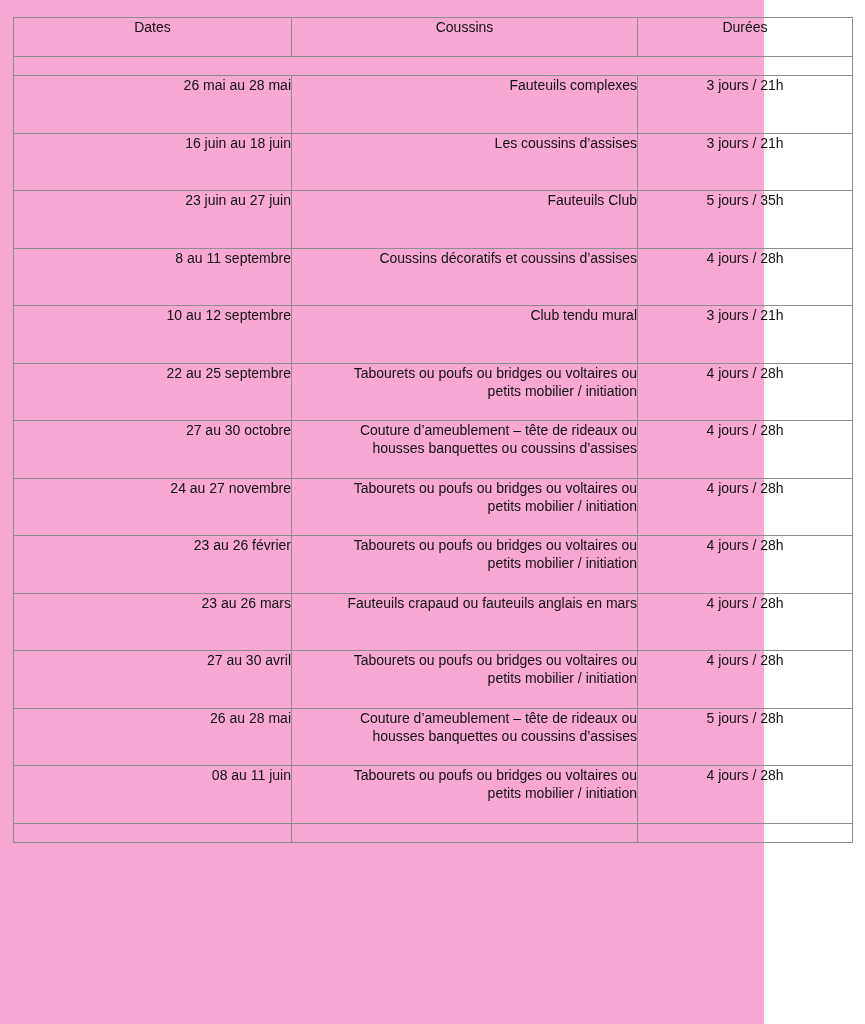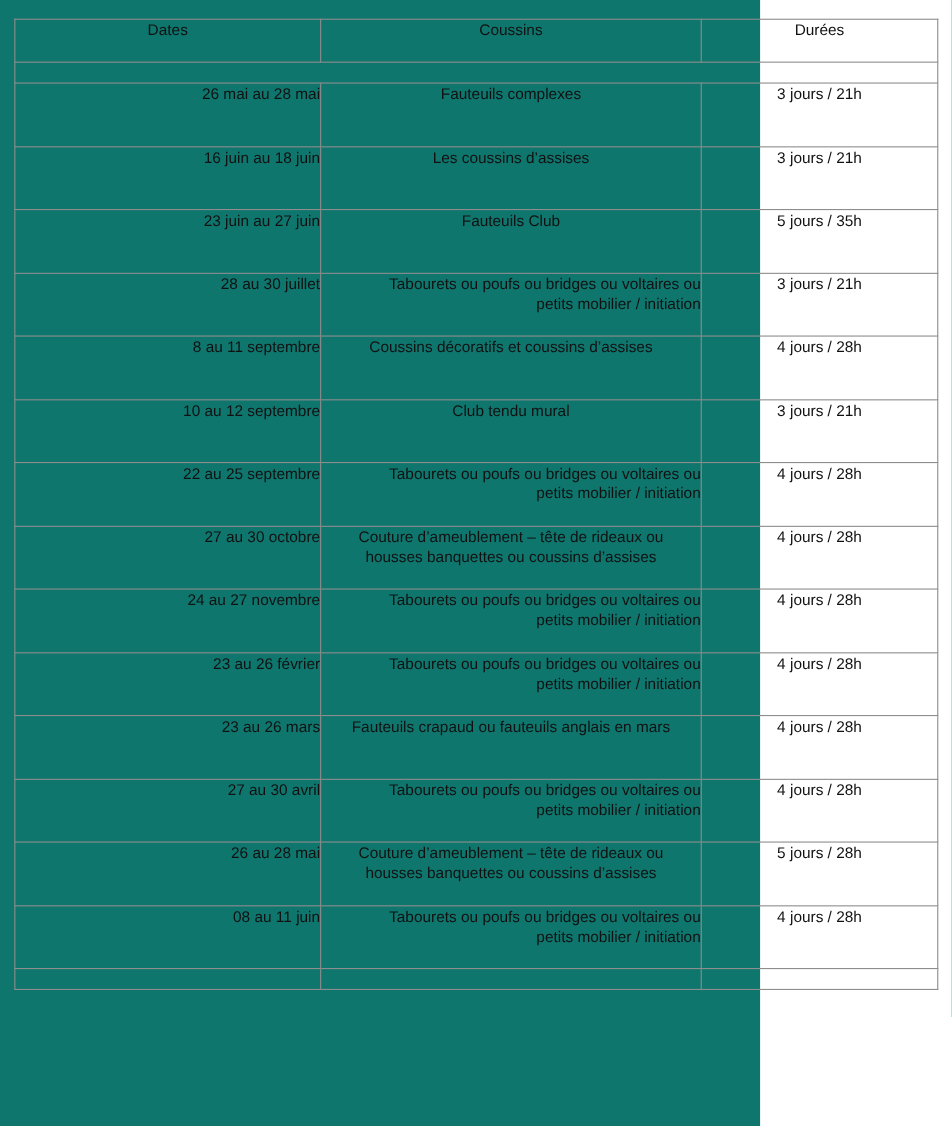--- a/index.html
+++ b/index.html
@@ -2,23 +2,23 @@
 <html><head>
 <meta charset="utf-8">
 <style>
   html, body {
     margin: 0;
     padding: 0;
     background: #ffffff;
   }
   .sheet {
     position: relative;
-    width: 691px;
+    width: 764px;
     height: 1024px;
-    background: #0f766e;
+    background: #f9a8d4;
     font-family: "Liberation Sans", sans-serif;
     color: #111111;
   }
   table.schedule {
     position: absolute;
     left: 13px;
     top: 17px;
     width: 839px;
     border-collapse: collapse;
     table-layout: fixed;
@@ -45,21 +45,21 @@
     padding: 0;
   }
   tbody.rows tr {
     height: 57.5px;
   }
   td.cell-date {
     text-align: right;
     padding: 17px 6px 0 10px;
   }
   td.cell-module {
-    text-align: center;
+    text-align: right;
     padding: 17px 4px 0 11px;
     white-space: pre-line;
   }
   td.cell-module.align-right {
     text-align: right;
   }
   td.cell-duree {
     text-align: center;
     padding: 17px 2px 0 2px;
   }
@@ -94,26 +94,20 @@
   </tr>
         <tr>
     <td class="cell-date">16 juin au 18 juin</td>
     <td class="cell-module">Les coussins d’assises</td>
     <td class="cell-duree">3 jours / 21h</td>
   </tr>
         <tr>
     <td class="cell-date">23 juin au 27 juin</td>
     <td class="cell-module">Fauteuils Club</td>
     <td class="cell-duree">5 jours / 35h</td>
-  </tr>
-        <tr>
-    <td class="cell-date">28 au 30 juillet</td>
-    <td class="cell-module align-right">Tabourets ou poufs ou bridges ou voltaires ou
-petits mobilier / initiation</td>
-    <td class="cell-duree">3 jours / 21h</td>
   </tr>
         <tr>
     <td class="cell-date">8 au 11 septembre</td>
     <td class="cell-module">Coussins décoratifs et coussins d’assises</td>
     <td class="cell-duree">4 jours / 28h</td>
   </tr>
         <tr>
     <td class="cell-date">10 au 12 septembre</td>
     <td class="cell-module">Club tendu mural</td>
     <td class="cell-duree">3 jours / 21h</td>

